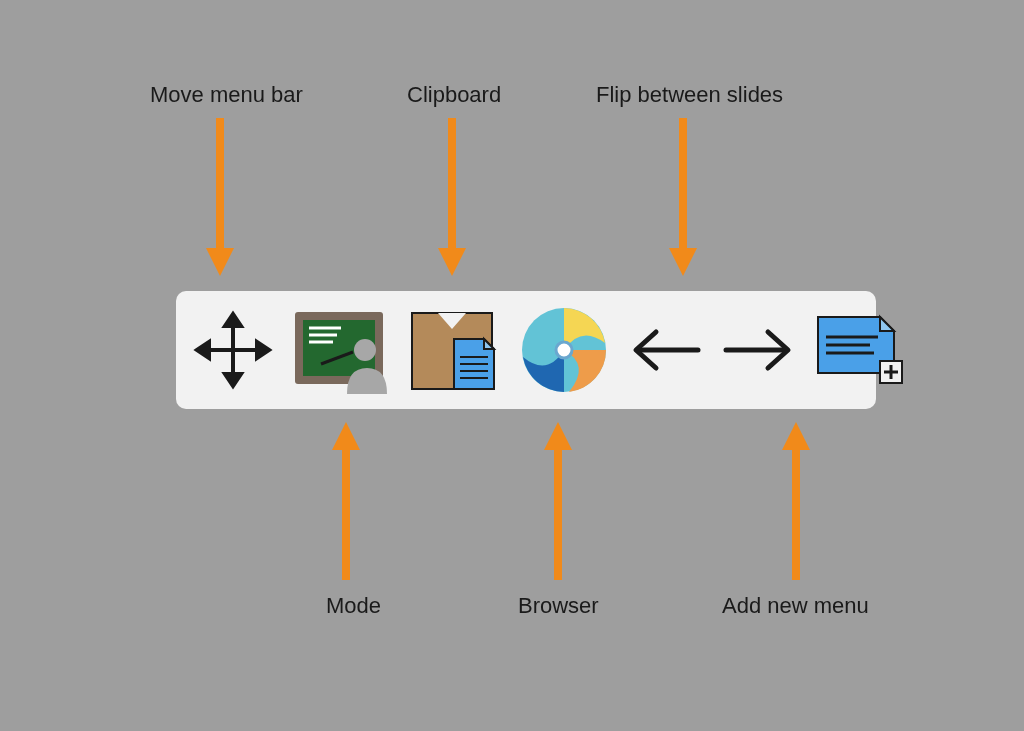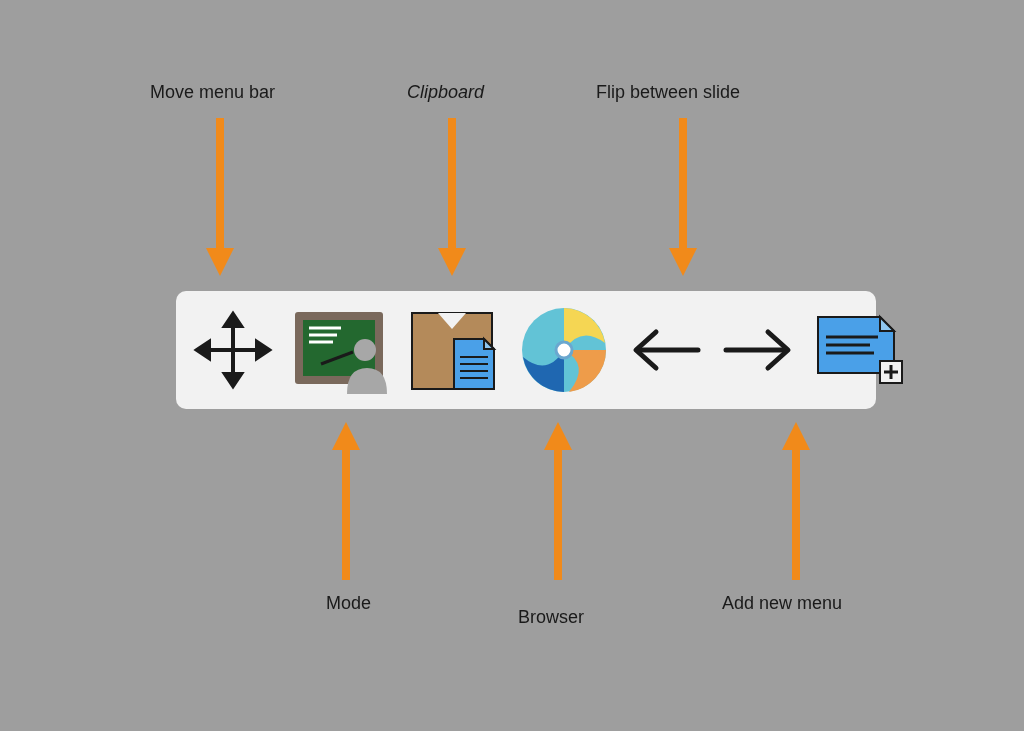--- a/index.html
+++ b/index.html
@@ -6,21 +6,21 @@
   body{
     width:1024px;height:731px;
     background:#9e9e9e;
     font-family:"Segoe UI",Arial,sans-serif;
     color:#1a1a1a;
     position:relative;
     overflow:hidden;
   }
   .label{
     position:absolute;
-    font-size:18px;
+    font-size:22px;
     white-space:nowrap;
   }
   .arrow{
     position:absolute;
   }
   .toolbar{
     position:absolute;
     left:176px; top:291px;
     width:700px; height:118px;
     background:#f2f2f2;
@@ -35,25 +35,25 @@
     flex:0 0 auto;
     display:flex;
     align-items:center;
     justify-content:center;
   }
 </style>
 </head>
 <body>
 
 <div class="label" style="left:150px; top:82px;">Move menu bar</div>
-<div class="label" style="left:407px; top:82px;font-style:italic;">Clipboard</div>
-<div class="label" style="left:596px; top:82px;">Flip between slide</div>
+<div class="label" style="left:407px; top:82px;">Clipboard</div>
+<div class="label" style="left:596px; top:82px;">Flip between slides</div>
 
 <div class="label" style="left:318px; top:593px;margin-left:8px;">Mode</div>
-<div class="label" style="left:518px; top:593px;margin-top:14px;">Browser</div>
+<div class="label" style="left:518px; top:593px;">Browser</div>
 <div class="label" style="left:722px; top:593px;">Add new menu</div>
 
 <svg class="arrow" style="left:200px; top:118px;" width="40" height="160">
   <line x1="20" y1="0" x2="20" y2="132" stroke="#f18a1a" stroke-width="8"></line>
   <polygon points="6,130 34,130 20,158" fill="#f18a1a"></polygon>
 </svg>
 <svg class="arrow" style="left:432px; top:118px;" width="40" height="160">
   <line x1="20" y1="0" x2="20" y2="132" stroke="#f18a1a" stroke-width="8"></line>
   <polygon points="6,130 34,130 20,158" fill="#f18a1a"></polygon>
 </svg>

